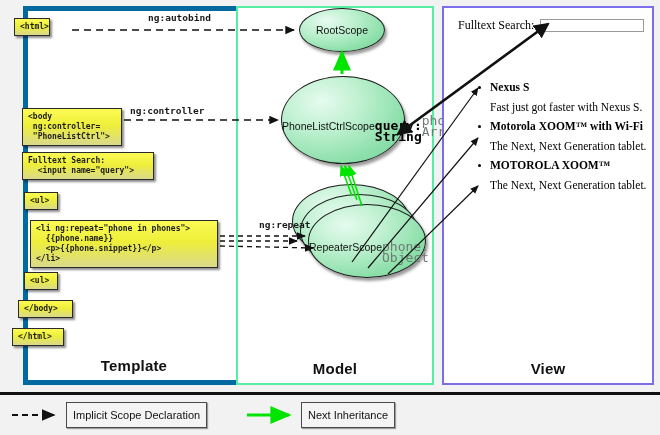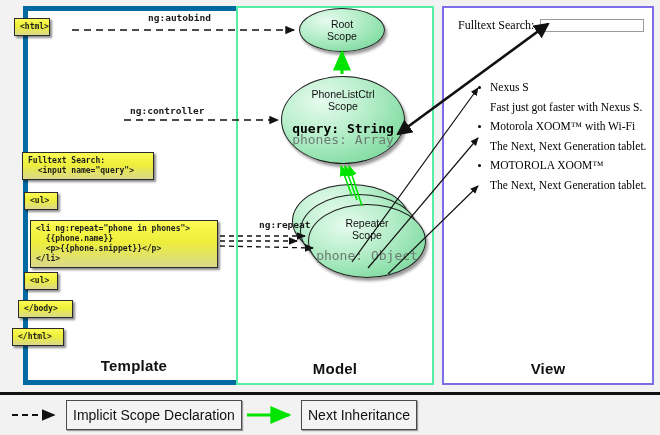--- a/index.html
+++ b/index.html
@@ -35,76 +35,79 @@
     box-shadow:2px 2px 2px rgba(0,0,0,.45);
   }
 
   
   .ellipse{
     position:absolute;border-radius:50%;
     border:1px solid #1d1d1d;
     background:radial-gradient(ellipse at 32% 28%,#e6fbee 0%,#bdf0cf 35%,#8ee0ab 70%,#6fd194 100%);
     box-shadow:2px 3px 3px rgba(0,0,0,.4);
     box-sizing:border-box;
-    display:flex;flex-direction:column;align-items:center;
+    display:flex;flex-direction:row;align-items:center;
     text-align:left;
   }
   .ell-title{font-size:10.5px;color:#111;line-height:12px;}
   .ell-props{font-family:"DejaVu Sans Mono",monospace;font-size:13px;line-height:11px;}
   .prop-strong{color:#000;font-weight:bold;}
   .prop-dim{color:#6e7b72;}
 
   
   .view-inner{position:absolute;inset:0;font-family:"Liberation Serif",serif;color:#000;}
   .view-search-row{position:absolute;left:14px;top:10px;display:flex;align-items:center;gap:6px;}
   .view-search-label{font-size:12px;}
   .view-search-input{
     width:104px;height:13px;box-sizing:border-box;
     border:1px solid #9b9b9b;background:#fff;
   }
   .phone-list{position:absolute;left:30px;top:72px;width:180px;}
   .phone-item{margin-bottom:4px;}
-  .phone-name{font-size:11.5px;line-height:15px;position:relative;padding-left:16px;font-weight:normal;}
+  .phone-name{font-size:11.5px;line-height:15px;position:relative;padding-left:16px;font-weight:bold;}
   .phone-name:before{
     content:"";position:absolute;left:4px;top:6px;
     width:3px;height:3px;border-radius:50%;background:#000;
   }
   .phone-snippet{font-size:11.5px;line-height:15px;padding-left:16px;margin-top:5px;}
 
   
   .edge-label{
     position:absolute;font-family:"DejaVu Sans Mono",monospace;
     font-size:9.5px;font-weight:bold;color:#1a1a1a;
   }
 
   
   #wires{position:absolute;left:0;top:0;width:660px;height:435px;pointer-events:none;}
 
   
   #legend-rule{position:absolute;left:0;top:392px;width:660px;height:3px;background:#111;}
   .legend-item{position:absolute;top:406px;height:18px;display:flex;align-items:center;}
   .legend-box{
     border:1px solid #4a4a4a;background:#f4f4f4;
-    font-size:14px;color:#111;padding:6px 6px;
+    font-size:11px;color:#111;padding:6px 6px;
     box-shadow:1px 1px 1px rgba(0,0,0,.35);
     white-space:nowrap;
   }
   .legend-gfx{width:52px;height:18px;position:relative;margin-right:4px;}
 </style>
 </head>
 <body>
 
 <div id="root">
 
   <div class="panel" id="panel-template">
     <div class="panel-label">Template</div>
   </div>
 
   <div class="codebox" style="left:14px;  top:18px;  width:36px;">&lt;html&gt;</div>
 
+  <div class="codebox" style="left:22px;  top:108px; width:100px;">&lt;body
+ ng:controller=
+ "PhoneListCtrl"&gt;</div>
 
   <div class="codebox" style="left:22px;  top:152px; width:132px;">Fulltext Search:
   &lt;input name="query"&gt;</div>
 
   <div class="codebox" style="left:24px;  top:192px; width:34px;">&lt;ul&gt;</div>
 
   <div class="codebox" style="left:30px;  top:220px; width:188px;">&lt;li ng:repeat="phone in phones"&gt;
   {{phone.name}}
   &lt;p&gt;{{phone.snippet}}&lt;/p&gt;
 &lt;/li&gt;</div>

